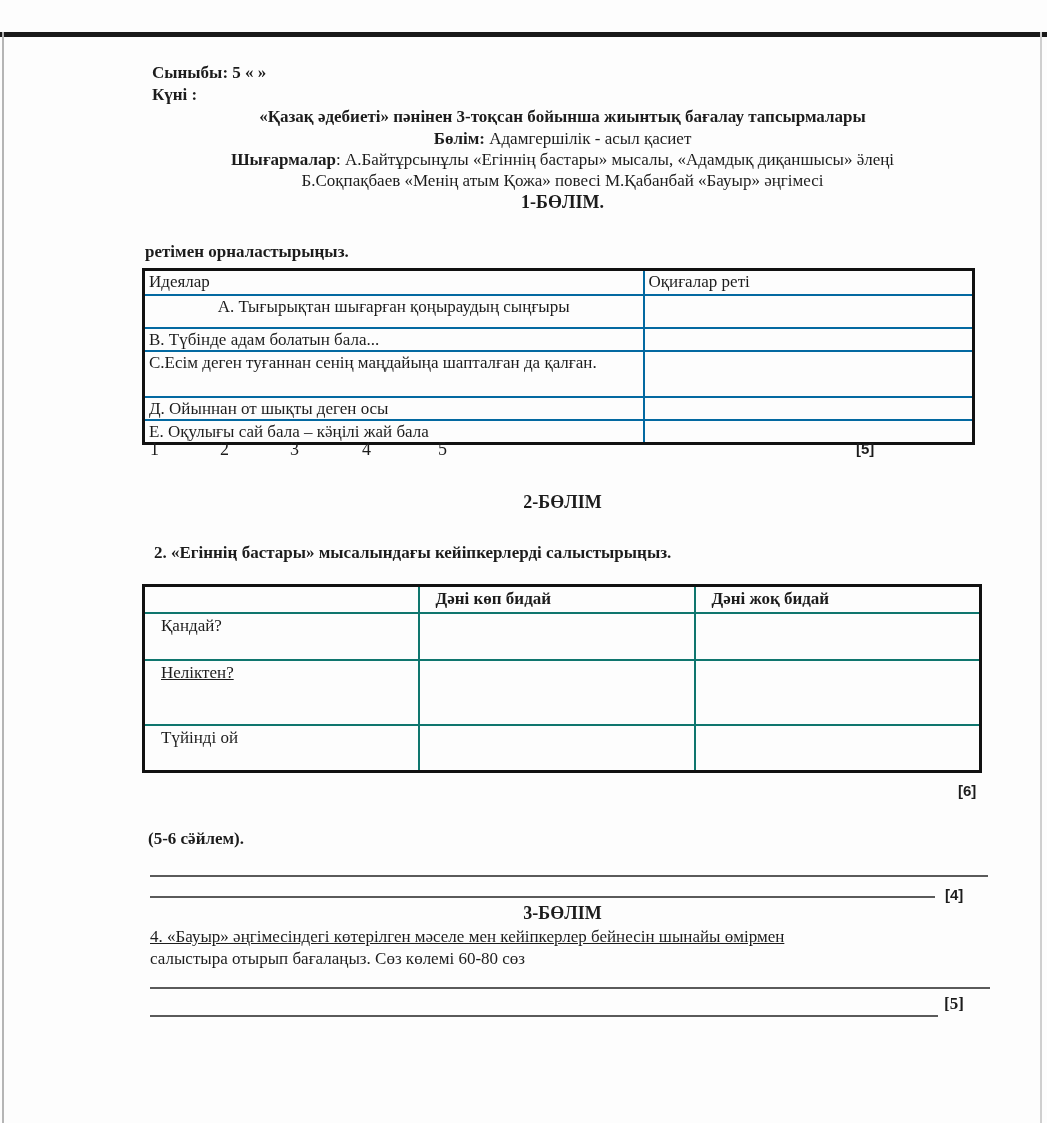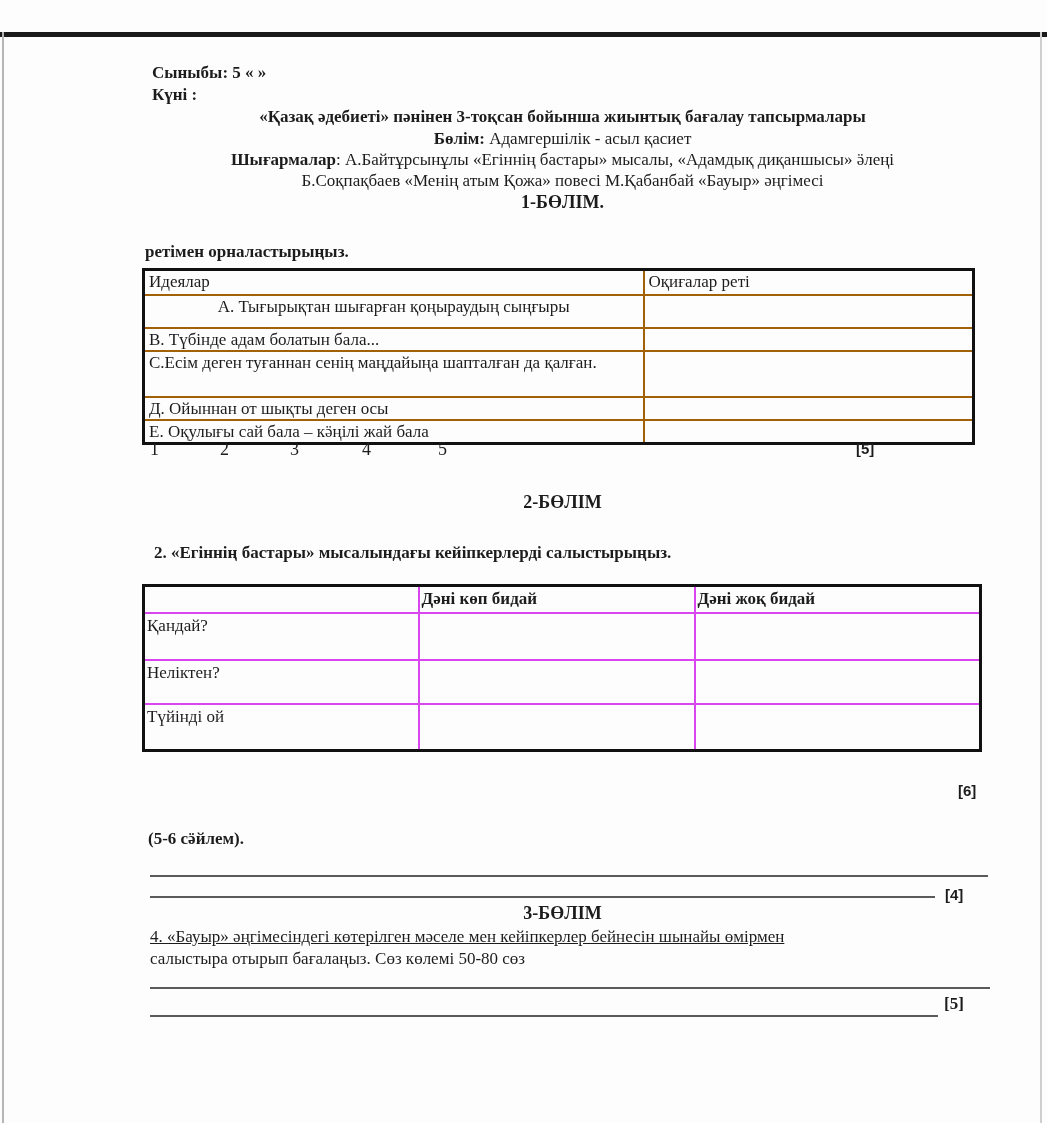--- a/index.html
+++ b/index.html
@@ -17,23 +17,23 @@
   .wrap{white-space:normal;}
   .ctr{left:140px;width:845px;text-align:center;}
   
   .edge-top{left:0;top:0;width:1047px;height:5px;background:#1a1a1a;}
   .edge-left{left:2px;top:0;width:2px;height:1123px;background:#b5b5b5;}
   .edge-right{left:1040px;top:0;width:2px;height:1123px;background:#cfcfcf;}
   .edge-bottom{left:0;top:1116px;width:1047px;height:7px;background:#d4d4d4;}
   
   table{border-collapse:collapse;table-layout:fixed;}
   .t1{left:142px;top:236px;width:833px;}
-  .t1 td{border:2px solid #a16207;font-size:17px;padding:0 4px;vertical-align:top;line-height:21px;}
+  .t1 td{border:2px solid #0369a1;font-size:17px;padding:0 4px;vertical-align:top;line-height:21px;}
   .t2{left:142px;top:552px;width:840px;}
-  .t2 td{border:2px solid #d946ef;font-size:17px;padding:1px 2px;vertical-align:top;line-height:21px;}
+  .t2 td{border:2px solid #0f766e;font-size:17px;padding:1px 16px;vertical-align:top;line-height:21px;}
   .t1,.t2{border:3px solid #111;}
   .score{font-family:"Liberation Sans", sans-serif;font-weight:bold;font-size:15px;}
   .fill-line{border-bottom:2px solid #5a5a5a;height:0;}
   .num{font-size:18px;}
 </style>
 </head>
 <body>
 
 <div class="page">
 
@@ -111,21 +111,21 @@
         <tr style="height:27px;">
       <td></td>
       <td class="b">Дәні көп бидай</td>
       <td class="b">Дәні жоқ  бидай</td>
     </tr>
     <tr style="height:47px;">
       <td>Қандай?</td>
       <td></td>
       <td></td>
     </tr>
-    <tr style="height:44px;">
+    <tr style="height:65px;text-decoration:underline;">
       <td>Неліктен?</td>
       <td></td>
       <td></td>
     </tr>
     <tr style="height:47px;">
       <td>Түйінді ой</td>
       <td></td>
       <td></td>
     </tr>
   </tbody>
@@ -135,19 +135,19 @@
 
   <div class="abs txt b" style="left:148px;top:796px;">(5-6 сӛйлем).</div>
 
   <div class="abs fill-line" style="left:150px;top:843px;width:838px;"></div>
   <div class="abs fill-line" style="left:150px;top:864px;width:785px;"></div>
   <div class="abs score" style="left:945px;top:854px;">[4]</div>
 
   <div class="abs txt b ctr" style="top:871px;font-size:18px;">3-БӨЛІМ</div>
 
   <div class="abs txt" style="left:150px;top:894px;text-decoration:underline;">4. «Бауыр» әңгімесіндегі көтерілген мәселе мен кейіпкерлер бейнесін шынайы өмірмен</div>
-  <div class="abs txt" style="left:150px;top:916px;">салыстыра отырып бағалаңыз. Сөз көлемі 50-80 сөз</div>
+  <div class="abs txt" style="left:150px;top:916px;">салыстыра отырып бағалаңыз. Сөз көлемі 60-80 сөз</div>
 
   <div class="abs fill-line" style="left:150px;top:955px;width:840px;"></div>
   <div class="abs fill-line" style="left:150px;top:983px;width:788px;"></div>
   <div class="abs score" style="left:944px;top:962px;font-family:'Liberation Serif',serif;font-size:17px;">[5]</div>
 
 </div>
 
 </body></html>

